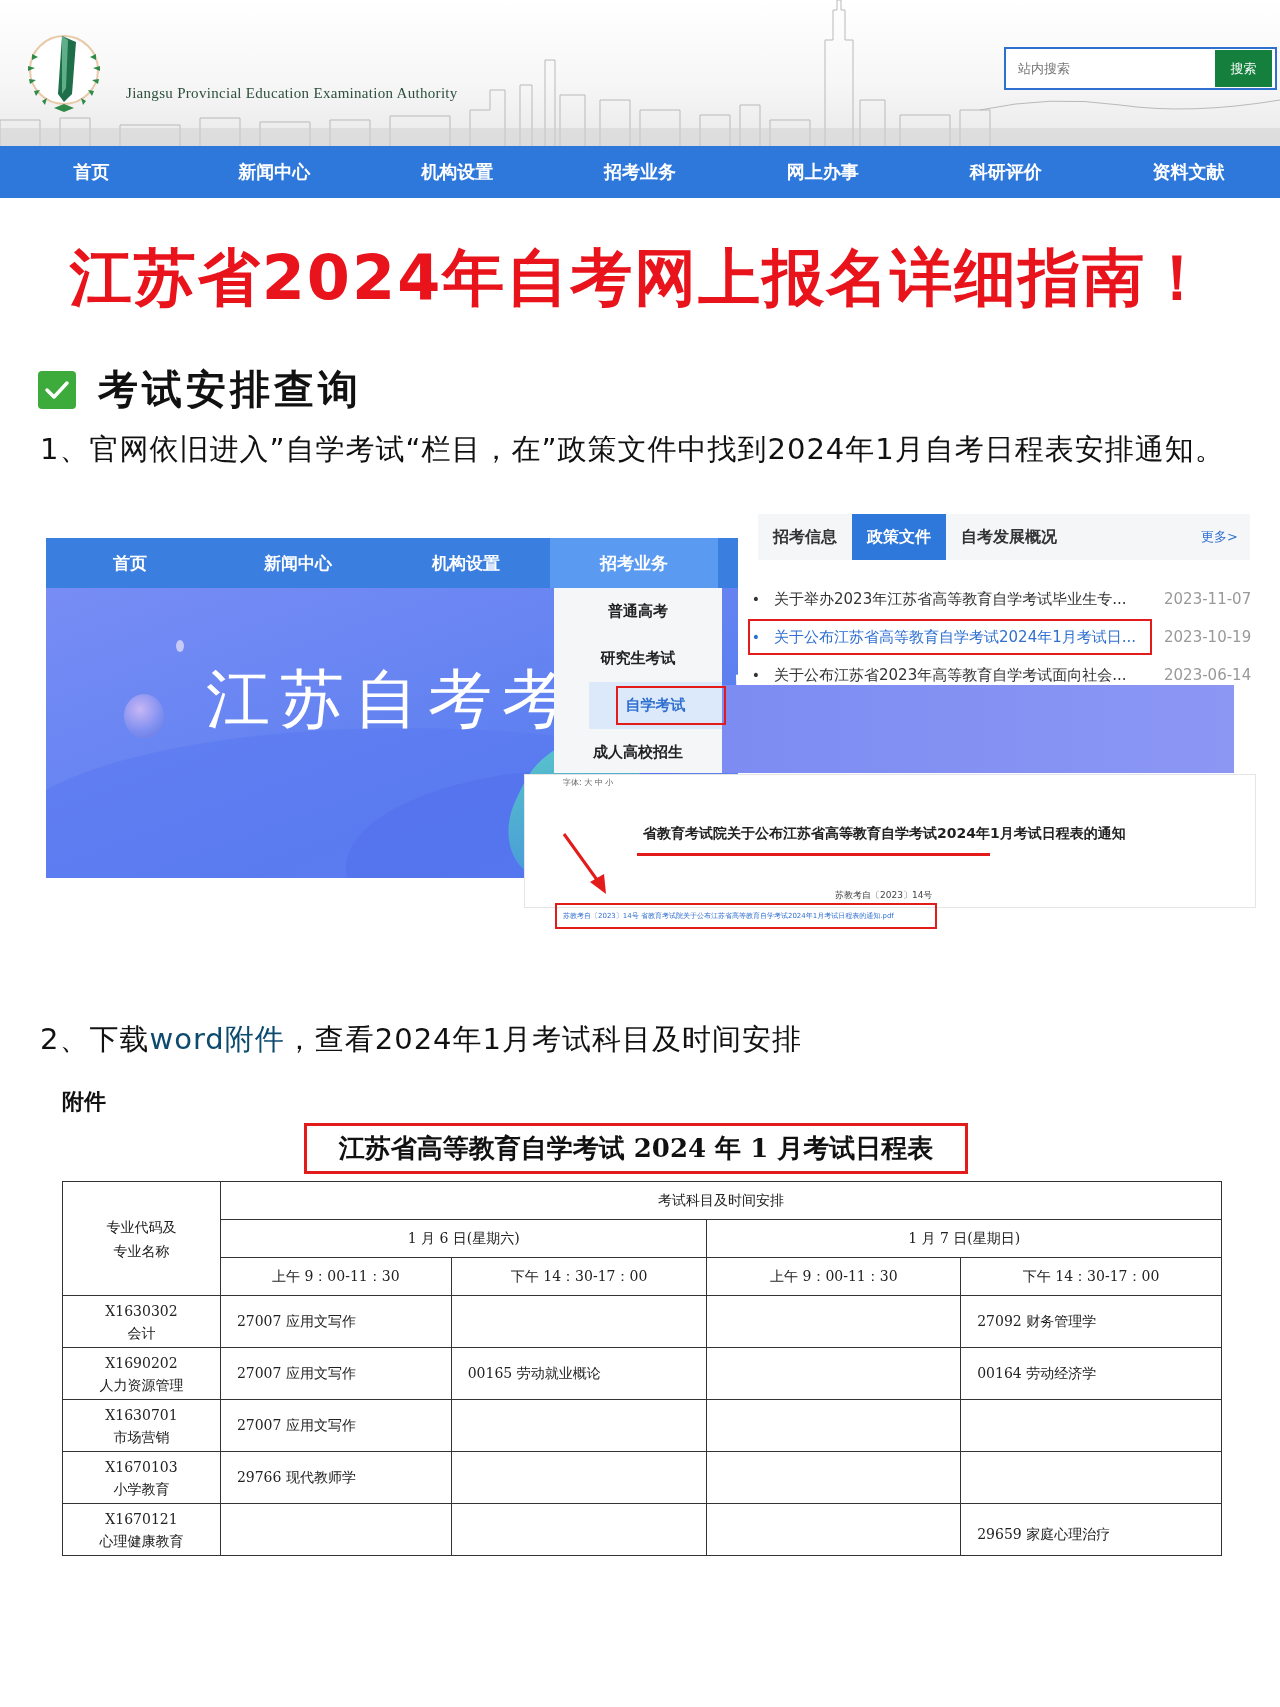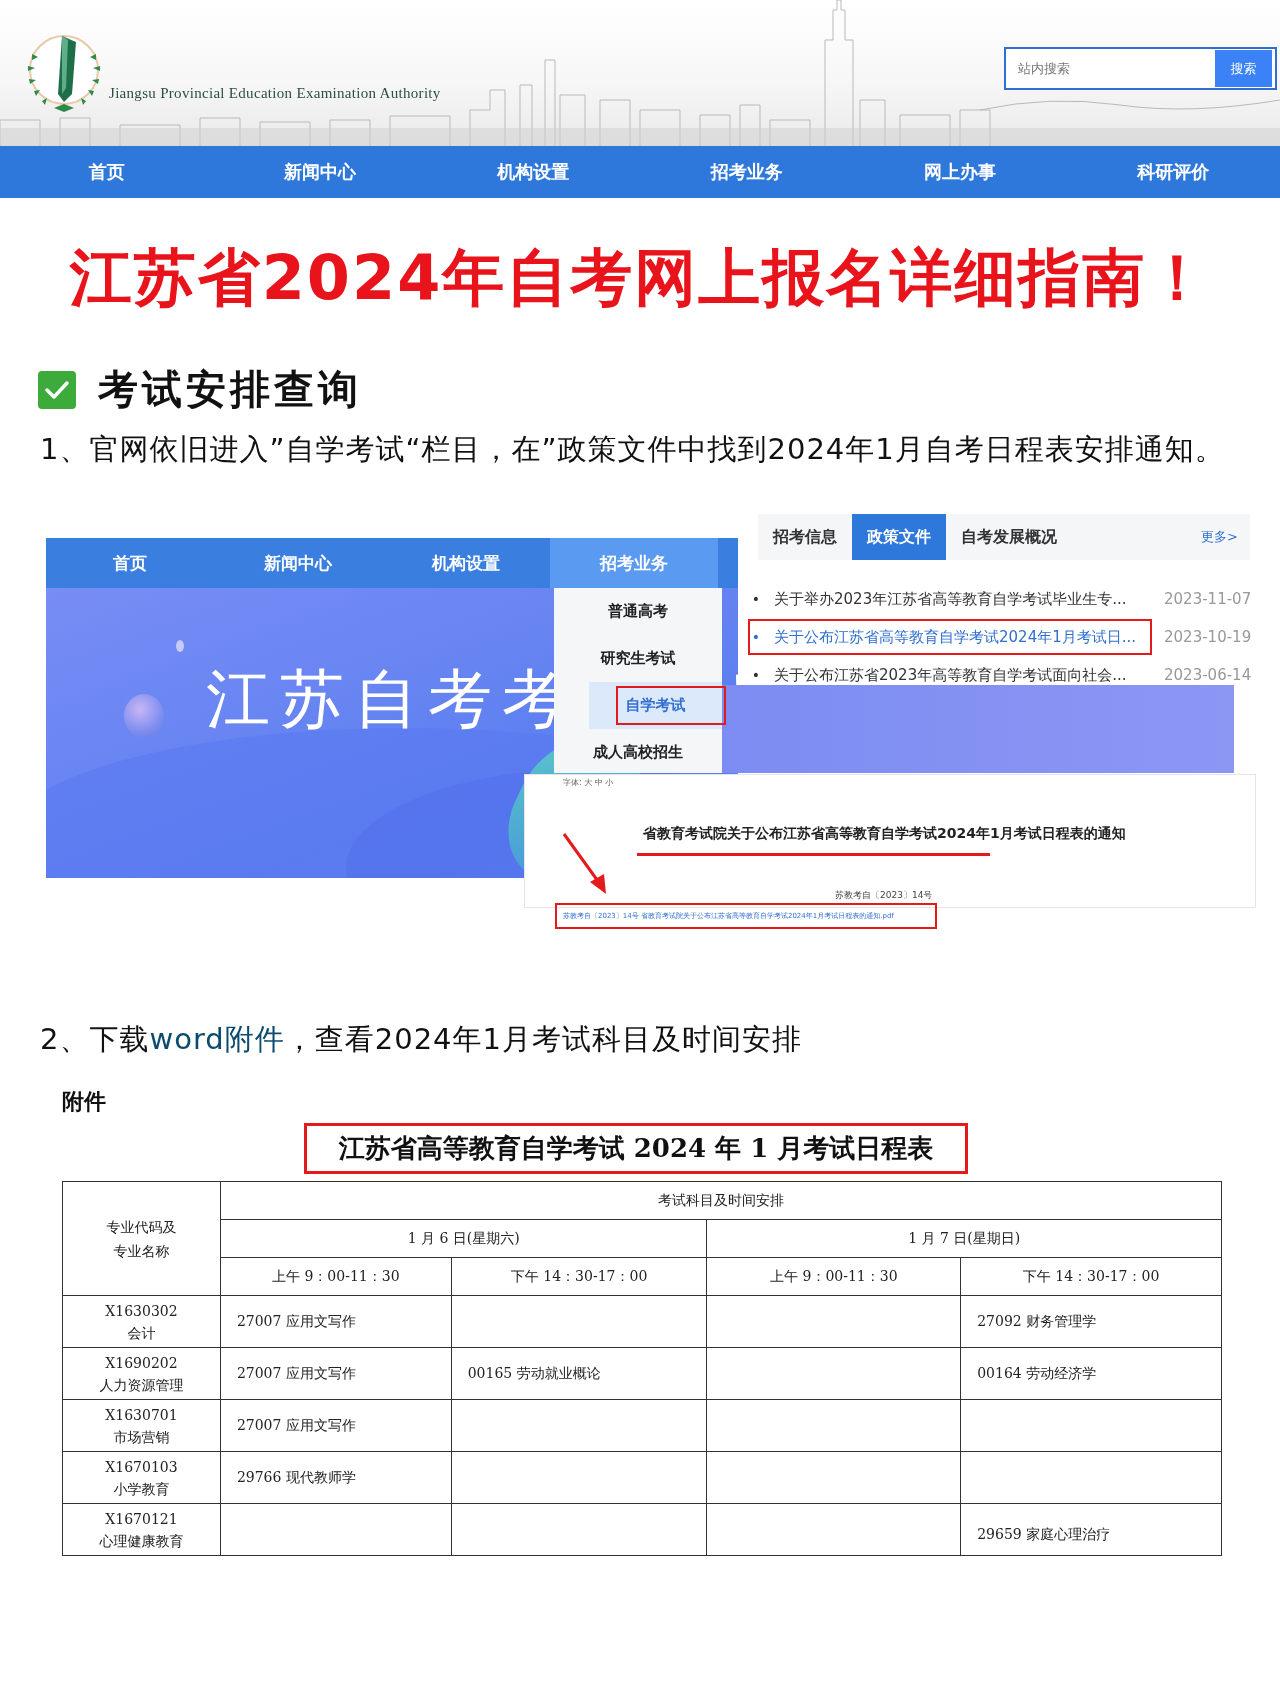--- a/index.html
+++ b/index.html
@@ -5,24 +5,24 @@
   * { box-sizing: border-box; margin: 0; padding: 0; }
   html, body { width: 1280px; height: 1707px; background: #ffffff; overflow: hidden; }
   body { font-family: "DejaVu Sans", "Liberation Sans", sans-serif; color: #111; position: relative; }
 
   
   .site-header { position: absolute; left: 0; top: 0; width: 1280px; height: 146px;
     background: linear-gradient(180deg, #ffffff 0%, #f7f7f7 55%, #e9e9e9 100%); overflow: hidden; }
   .skyline { position: absolute; left: 0; top: 0; width: 1280px; height: 146px; }
   .logo { position: absolute; left: 18px; top: 24px; width: 92px; height: 92px; }
   .logo-cn { position: absolute; left: 124px; top: 42px; font-size: 40px; font-weight: bold; color: #1d5e3a; letter-spacing: 8px; }
-  .logo-en { position: absolute; left: 109px; top: 85px; font-family: "Liberation Serif", serif; font-size: 15px; color: #2c4f3d; letter-spacing: 0.3px; }
+  .logo-en { position: absolute; left: 126px; top: 85px; font-family: "Liberation Serif", serif; font-size: 15px; color: #2c4f3d; letter-spacing: 0.3px; }
   .search { position: absolute; left: 987px; top: 47px; width: 273px; height: 43px; border: 2px solid #2f6fd0; background: #fff; display: flex; align-items: center; margin-left: 17px; }
   .search-input { flex: 1; height: 100%; border: none; outline: none; padding-left: 12px; font-size: 13px; color: #666; background: transparent; font-family: "DejaVu Sans", sans-serif; }
-  .search-btn { width: 57px; height: 37px; margin-right: 3px; background: #3b82f6; color: #fff; border: none; font-size: 13px; font-family: Liberation Serif, serif; }
+  .search-btn { width: 57px; height: 37px; margin-right: 3px; background: #15803d; color: #fff; border: none; font-size: 13px; font-family: Liberation Serif, serif; }
 
   .main-nav { position: absolute; left: 0; top: 146px; width: 1280px; height: 52px; background: #2f78db; display: flex; }
   .main-nav .nav-item { flex: 1; text-align: center; line-height: 52px; color: #fff; font-size: 18px; font-weight: bold; }
 
   
   .big-title { position: absolute; left: 0; top: 236px; width: 1280px; text-align: center; font-size: 62px; font-weight: bold; color: #e8131b; letter-spacing: 2px; }
 
   .section-head { position: absolute; left: 38px; top: 362px; display: flex; align-items: center; }
   .check-box { width: 38px; height: 38px; background: #3cab3c; border-radius: 4px; display: flex; align-items: center; justify-content: center; margin-right: 22px; }
   .section-title { font-size: 40px; font-weight: bold; color: #111; letter-spacing: 4px; }
@@ -118,20 +118,21 @@
   </div>
 </div>
 
 <div class="main-nav">
   <div class="nav-item">首页</div>
   <div class="nav-item">新闻中心</div>
   <div class="nav-item">机构设置</div>
   <div class="nav-item">招考业务</div>
   <div class="nav-item">网上办事</div>
   <div class="nav-item">科研评价</div>
+  <div class="nav-item">资料文献</div>
 </div>
 
 <div class="big-title">江苏省2024年自考网上报名详细指南！</div>
 
 <div class="section-head">
   <span class="check-box">
     <svg width="26" height="22" viewBox="0 0 26 22">
         <path d="M3 11 L10 18 L23 4" fill="none" stroke="#fff" stroke-width="3.5" stroke-linecap="round" stroke-linejoin="round"></path>
       </svg>
   </span>

